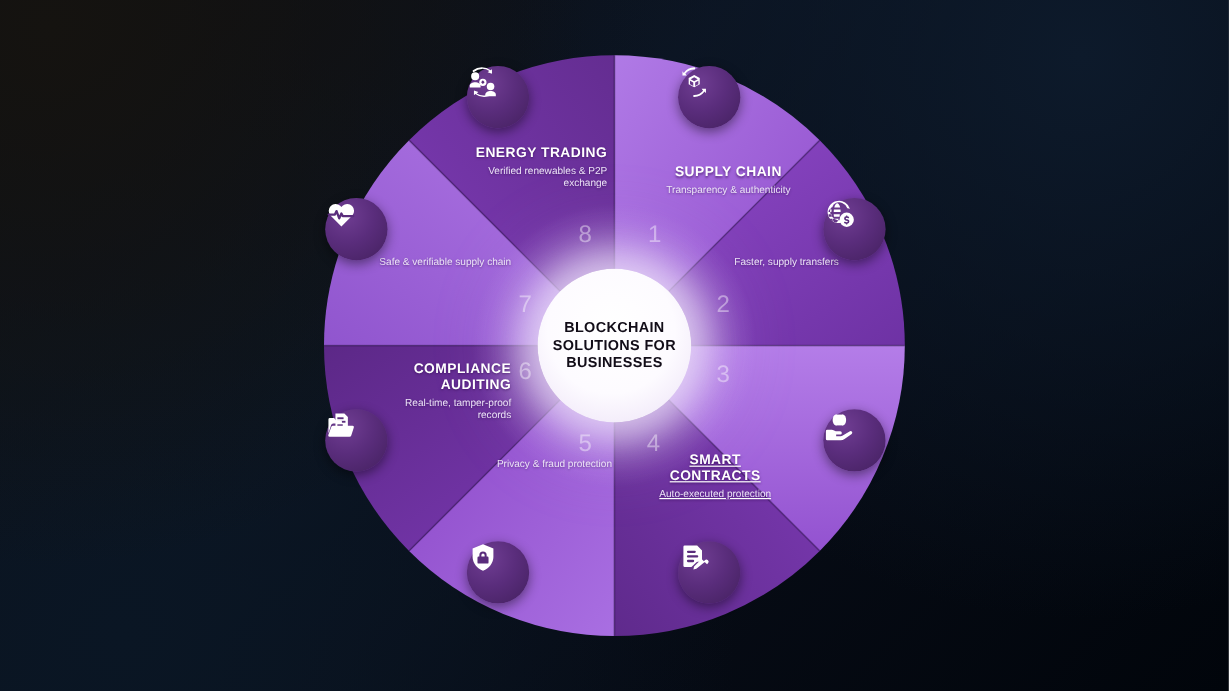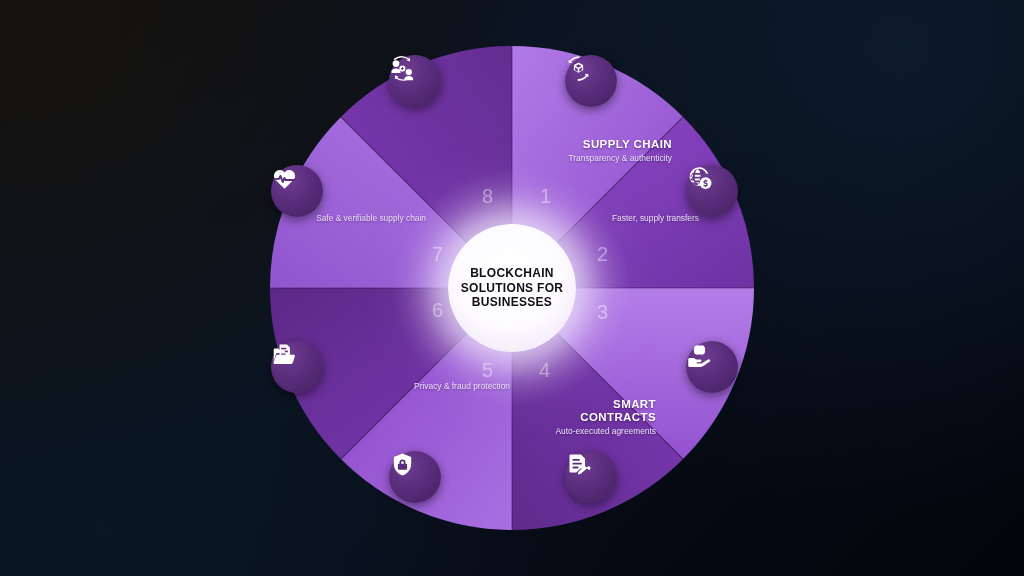--- a/index.html
+++ b/index.html
@@ -22,21 +22,21 @@
   .lbl .t {
     font-weight:bold; font-size:11.5px; letter-spacing:.4px;
     line-height:12.5px; text-transform:uppercase;
     text-shadow:0 1px 2px rgba(40,0,70,.55);
   }
   .lbl .d {
     font-size:8.4px; line-height:10.4px; color:#ece3f7;
     margin-top:2.5px; text-shadow:0 1px 2px rgba(40,0,70,.45);
   }
   .lbl.r { text-align:right; }
-  .lbl.l { text-align:right; }
+  .lbl.l { text-align:center; }
 
   .num {
     position:absolute; font-size:20px; font-weight:400;
     color:rgba(255,255,255,.42); line-height:20px;
   }
 
   
   .hub {
     position:absolute; left:50%; top:50%; transform:translate(-50%,-50%);
     width:128px; height:128px; border-radius:50%;
@@ -147,34 +147,42 @@
     <div class="lbl l" style="left:308px; top:128px; width:130px;">
       <div class="t">SUPPLY CHAIN</div>
       <div class="d">Transparency &amp; authenticity</div>
     </div>
 
     <div class="lbl r" style="left:325px; top:200px; width:140px;">
       <div class="d">Faster, supply transfers</div>
     </div>
 
 
-    <div class="lbl l" style="left:302px; top:388px; width:120px;">
+    <div class="lbl l" style="left:302px; top:368px; width:120px;text-decoration:underline;">
       <div class="t">SMART CONTRACTS</div>
-      <div class="d">Auto-executed agreements</div>
+      <div class="d">Auto-executed protection</div>
     </div>
 
     <div class="lbl r" style="left:148px; top:368px; width:128px;">
       <div class="d">Privacy &amp; fraud protection</div>
     </div>
 
+    <div class="lbl r" style="left:82px; top:292px; width:110px;">
+      <div class="t">COMPLIANCE AUDITING</div>
+      <div class="d">Real-time, tamper-proof records</div>
+    </div>
 
     <div class="lbl r" style="left:72px; top:200px; width:120px;">
       <div class="d">Safe &amp; verifiable supply chain</div>
     </div>
 
+    <div class="lbl r" style="left:138px; top:112px; width:134px;">
+      <div class="t">ENERGY TRADING</div>
+      <div class="d">Verified renewables &amp; P2P exchange</div>
+    </div>
 
     <div class="badge" style="left:331px; top:45px;">
       <svg viewBox="0 0 24 24">
         <path d="M12 6.6 7.9 8.9v4.6L12 15.8l4.1-2.3V8.9L12 6.6zm0 1.7 2.6 1.5L12 11.3 9.4 9.8 12 8.3zM8.9 11l2.4 1.3v2.6L8.9 13.6V11zm3.8 1.3L15.1 11v2.6l-2.4 1.3v-2.6z"></path>
         <path d="M12 2.6a8.6 8.6 0 0 0-6.6 3.1l1.1 1.4h-3.2v-3.2l1 1.2A10.2 10.2 0 0 1 12 1a.8.8 0 0 1 0 1.6z"></path>
         <path d="M12 21.4a8.6 8.6 0 0 0 6.6-3.1l-1.1-1.4h3.2v3.2l-1-1.2A10.2 10.2 0 0 1 12 23a.8.8 0 0 1 0-1.6z"></path>
       </svg>
     </div>
 
     <div class="badge" style="left:452px; top:155px;">

